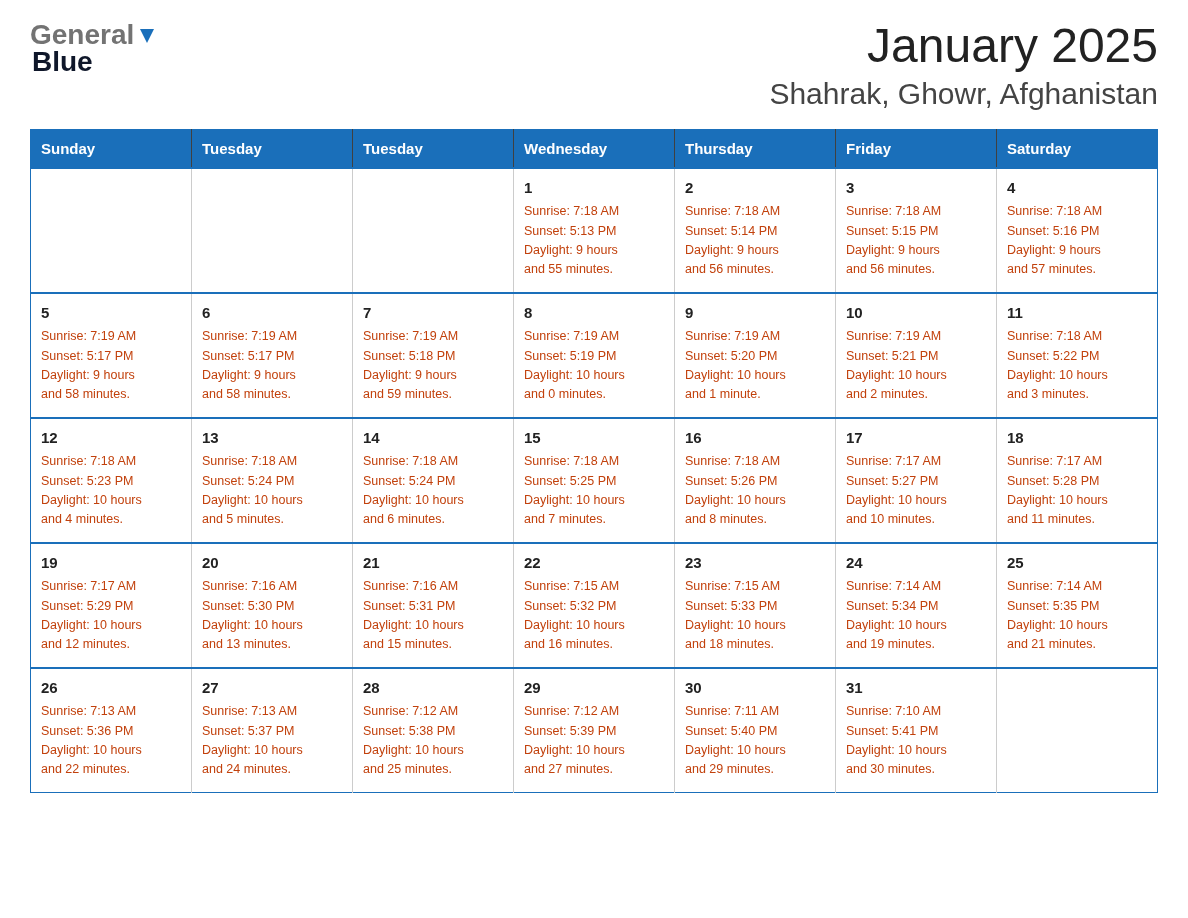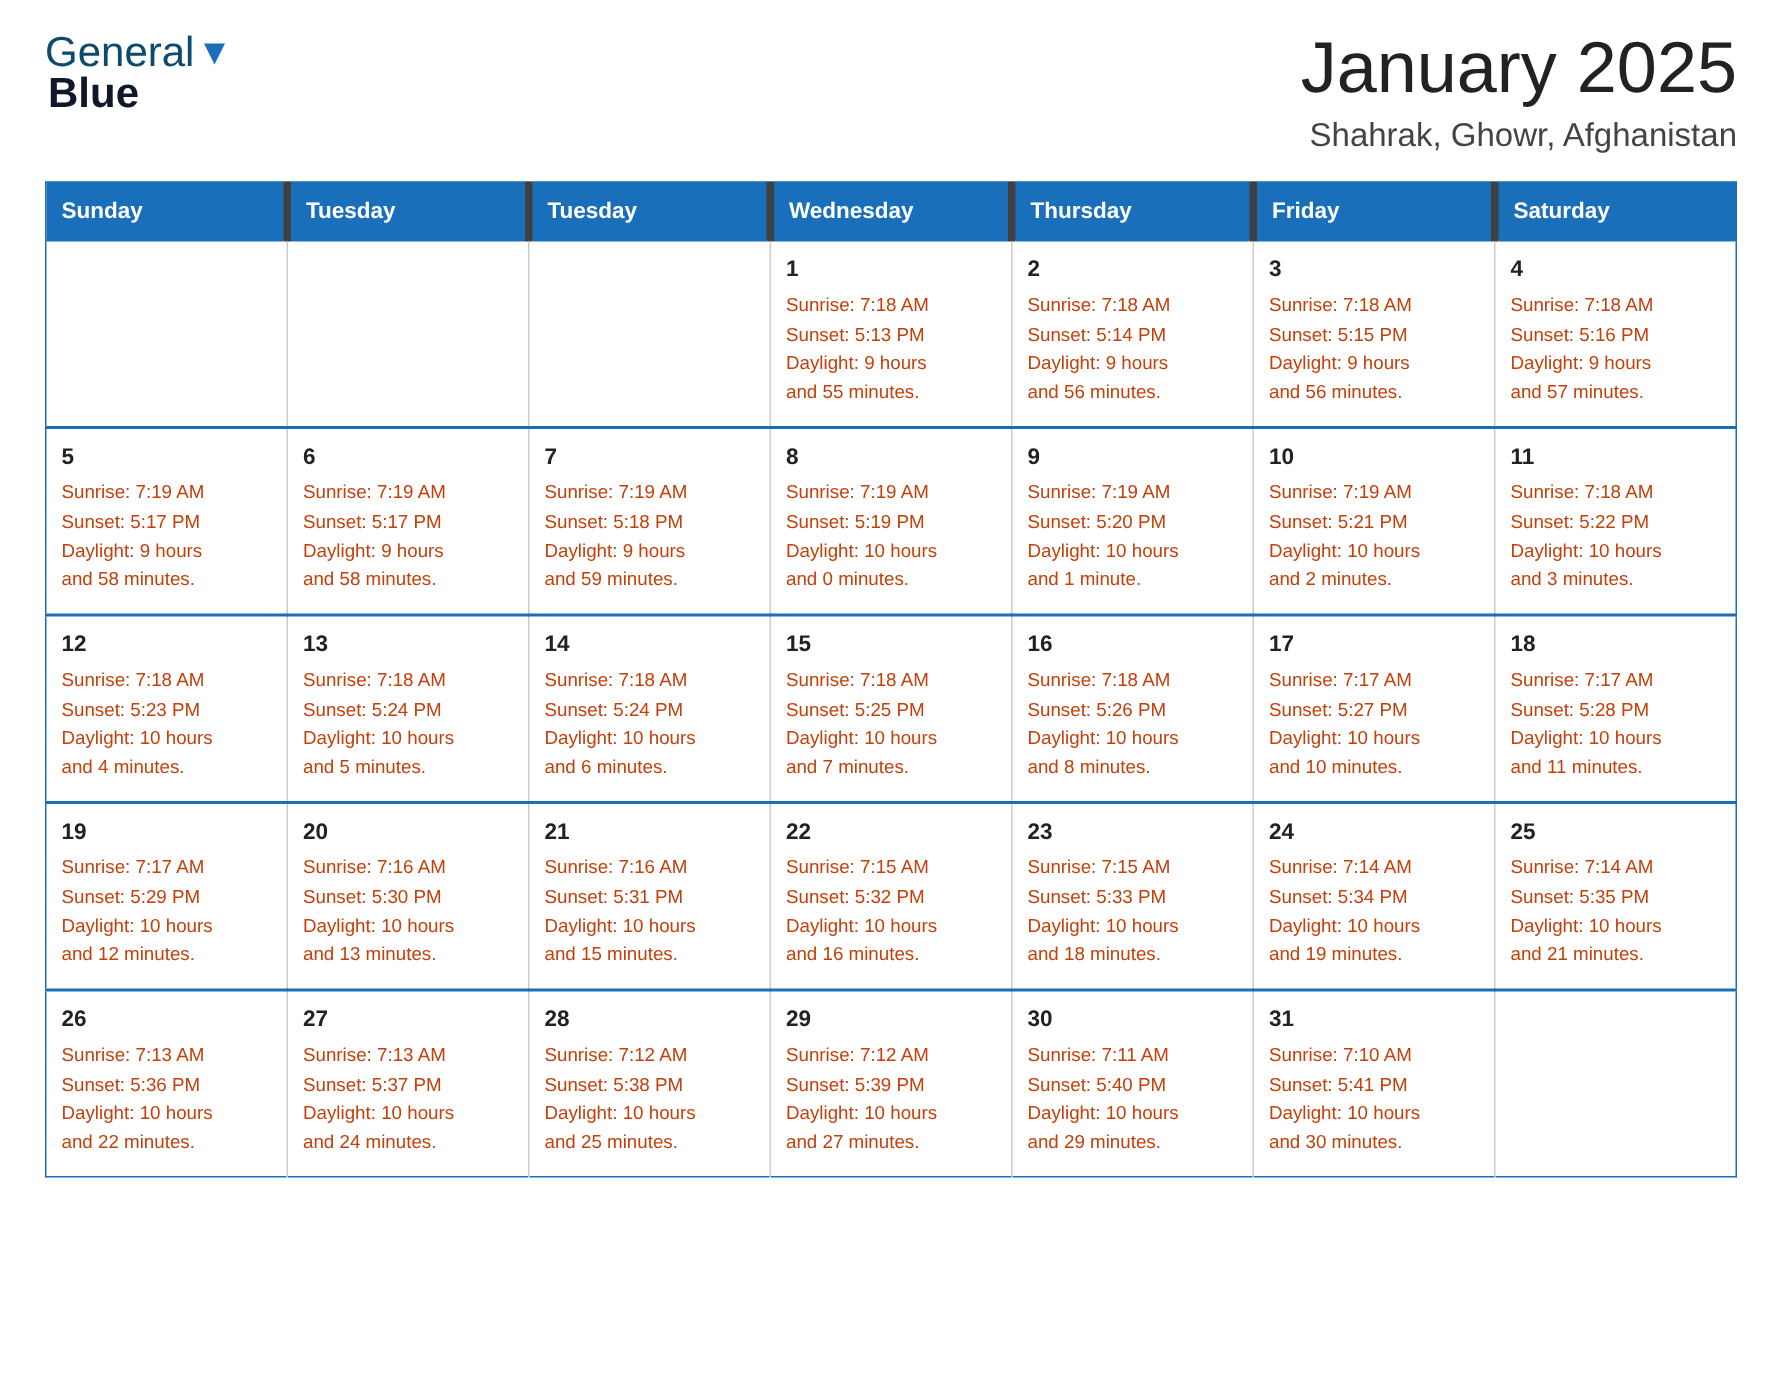--- a/index.html
+++ b/index.html
@@ -15,55 +15,55 @@
       justify-content: space-between;
       align-items: flex-start;
       margin-bottom: 18px;
     }
     .logo {
       display: flex;
       align-items: center;
     }
     .logo-text-general {
       font-size: 28px;
-      font-weight: normal;
-      color: #0c4a6e;
+      font-weight: bold;
+      color: #737373;
     }
     .logo-text-blue {
       font-size: 28px;
       font-weight: bold;
       color: #0f172a;
     }
     .title-block {
       text-align: right;
     }
     .cal-title {
       font-size: 48px;
       font-weight: normal;
       color: #222;
       line-height: 1.1;
     }
     .cal-subtitle {
-      font-size: 22px;
+      font-size: 30px;
       color: #444;
       margin-top: 4px;
     }
     table {
       width: 100%;
       border-collapse: collapse;
       border: 1.5px solid #1a6fba;
     }
     thead tr th {
       background-color: #1a6fba;
       color: #fff;
       font-size: 15px;
       font-weight: 600;
       padding: 10px 10px;
       text-align: left;
-      border-right: 5px solid #404040;
+      border-right: 1px solid #404040;
     }
     thead tr th:last-child { border-right: none; }
     tbody tr {
       border-top: 2px solid #1a6fba;
     }
     tbody tr td {
       vertical-align: top;
       padding: 8px 10px 12px 10px;
       border-right: 1px solid #ccc;
       width: 14.28%;

